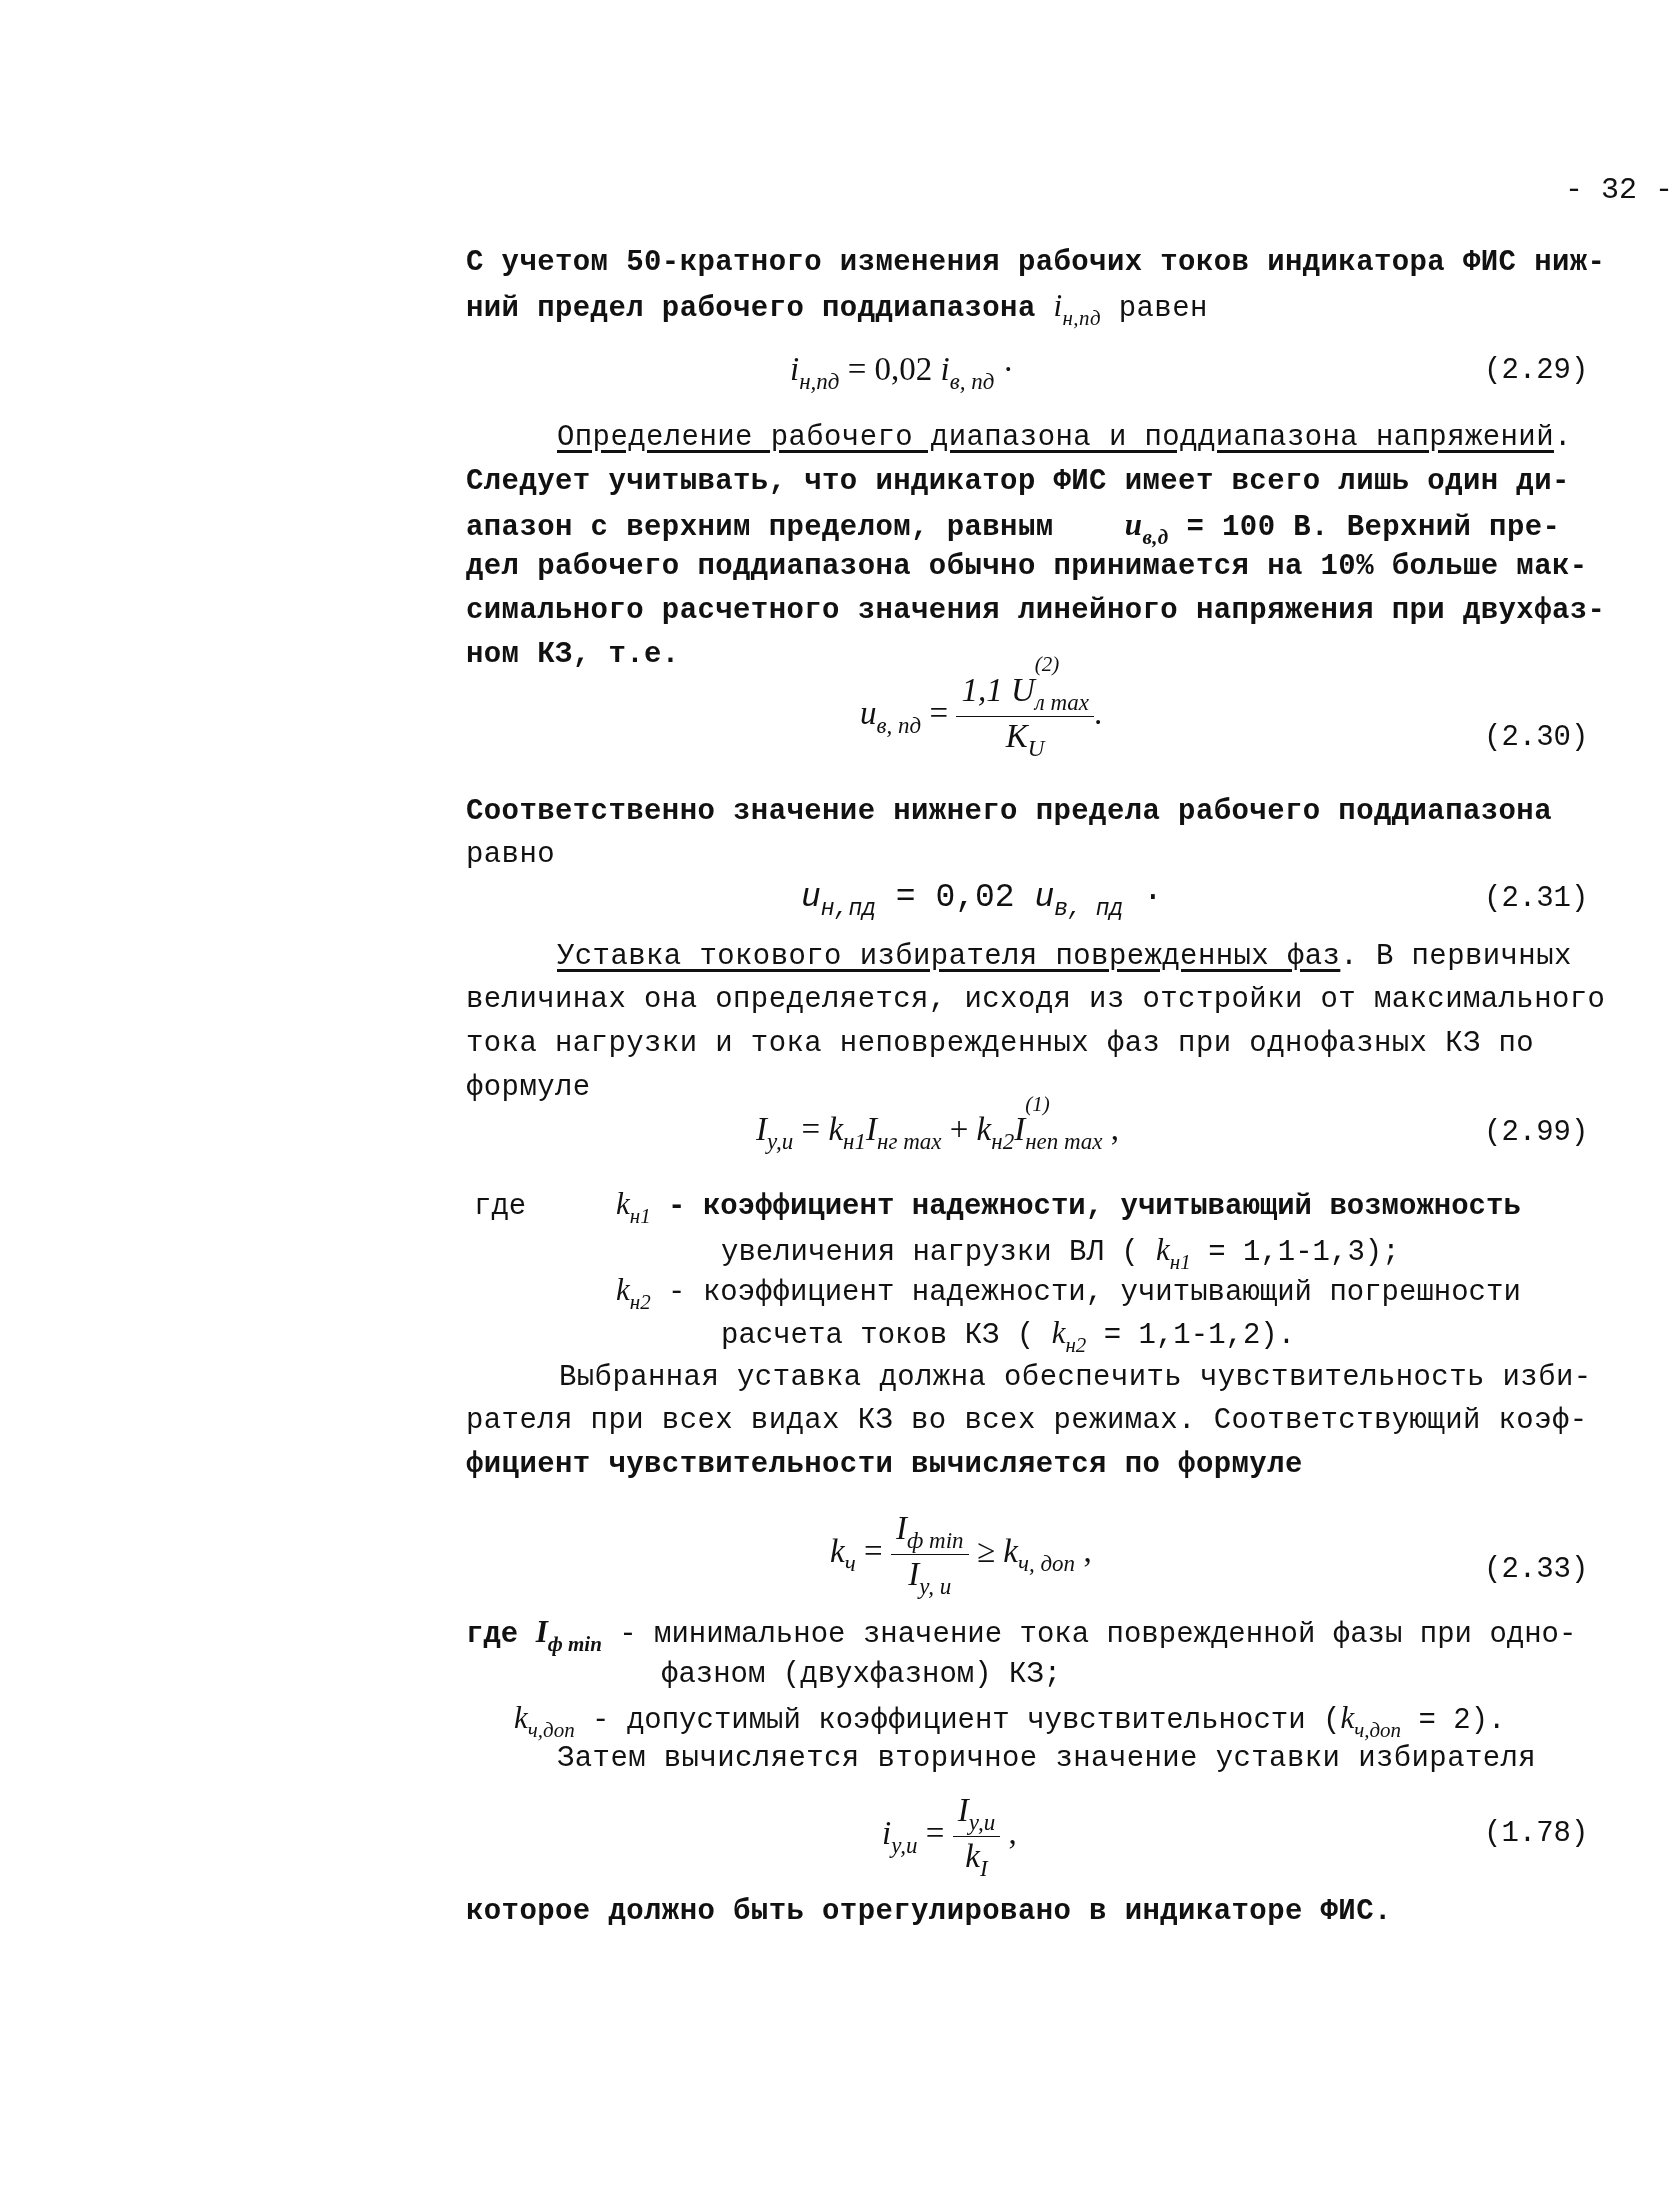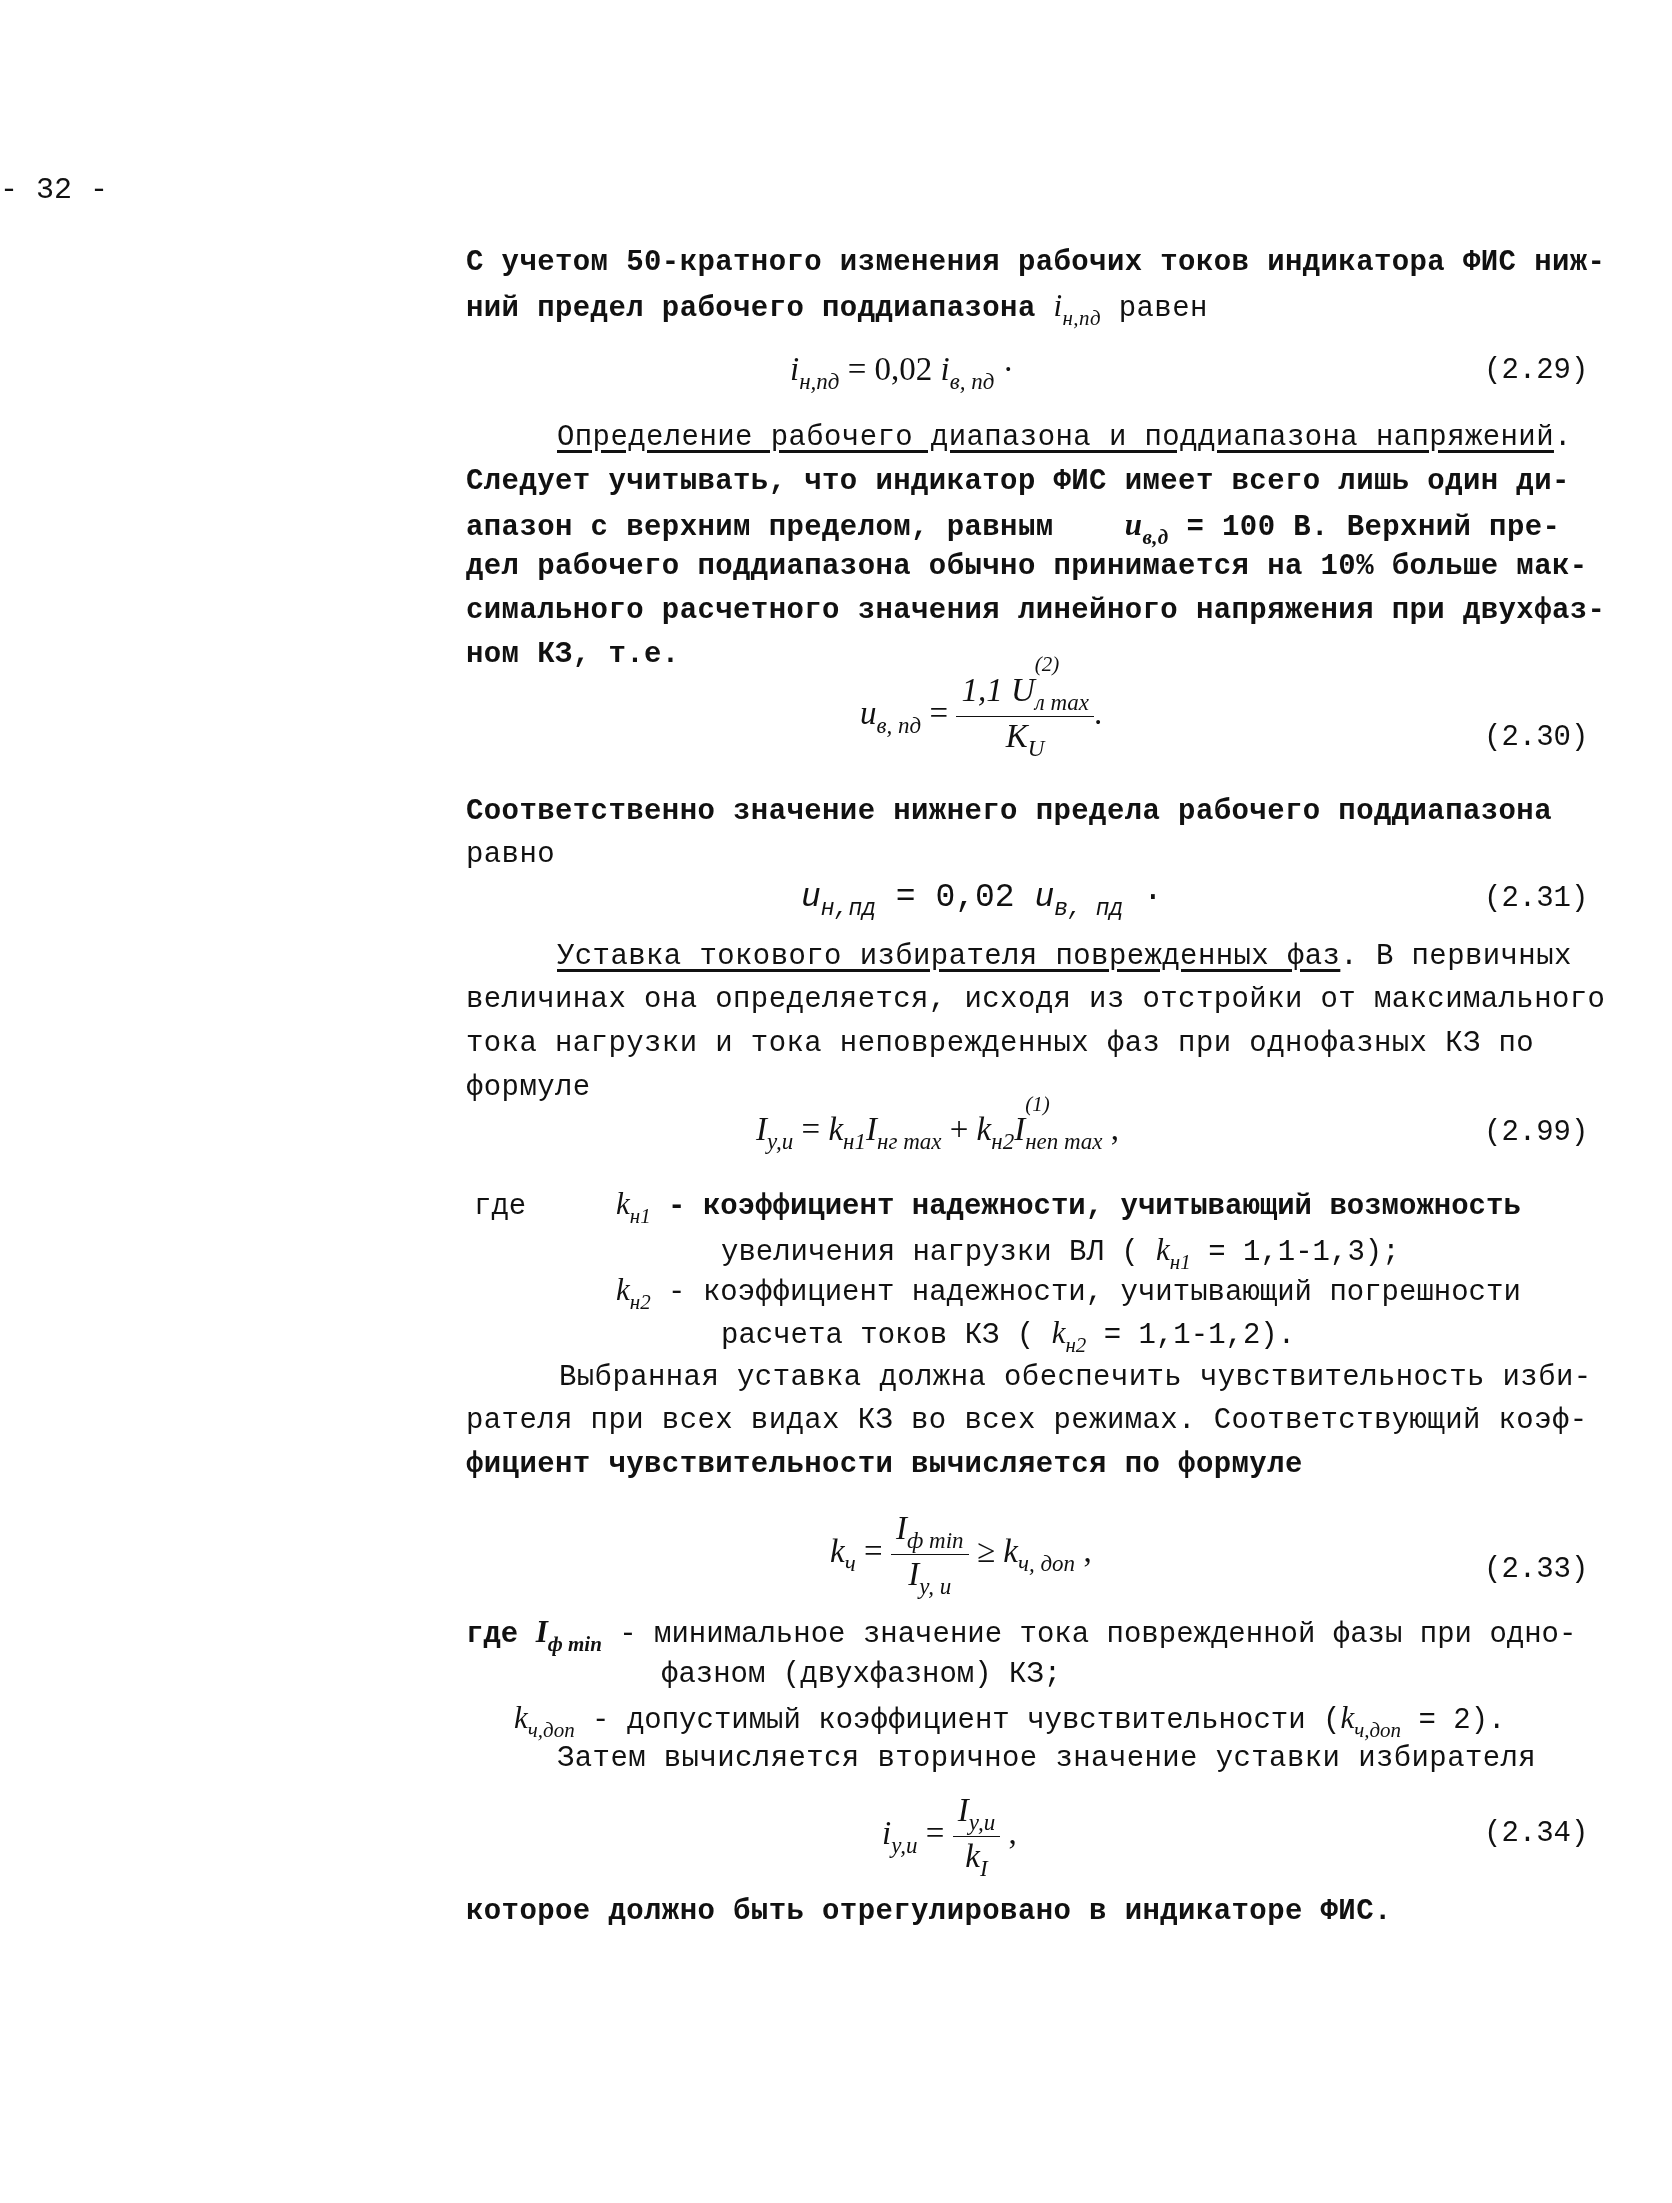--- a/index.html
+++ b/index.html
@@ -1,21 +1,21 @@
 <!DOCTYPE html>
 <html style="font-size:14px"><head>
 <meta charset="utf-8">
 <style>
   html, body { margin: 0; padding: 0; background: #ffffff; }
   body {
     width: 1673px; height: 2204px; position: relative; overflow: hidden;
     font-family: "Liberation Mono", "DejaVu Sans Mono", monospace;
     color: #111111;
   }
-  .page-num { position: absolute; top: 173px; left: 0; width: 100%; text-align: left; font-size: 30px; }
+  .page-num { position: absolute; top: 173px; left: 0; width: 100%; text-align: right; font-size: 30px; }
   .line { position: absolute; left: 466px; font-size: 29px; white-space: nowrap; letter-spacing: 0.4px; }
   .bold { font-weight: bold; }
   .u { text-decoration: underline; text-decoration-thickness: 2.6px; text-underline-offset: 5.2px; }
   .eqnum { position: absolute; left: 1476px; font-size: 29px; white-space: nowrap; margin-left: 8px; }
   .eq { position: absolute; font-family: "Liberation Serif", "DejaVu Serif", serif; font-style: italic; font-size: 33px; white-space: nowrap; }
   .eq sub { font-size: 23px; vertical-align: -8.7px; }
   .upright { font-style: normal; }
   .frac { display: inline-block; vertical-align: middle; text-align: center; }
   .frac .num { display: block; padding: 0 5.2px; border-bottom: 1.7px solid #111; line-height: 1.2; }
   .frac .den { display: block; line-height: 1.2; }
@@ -121,16 +121,16 @@
 
 <div class="line" style="top:1742px; left:557px;">Затем вычисляется вторичное значение уставки избирателя</div>
 
 <div class="eq" style="top:1791px; left:882px;">
   <span>i</span><sub>у,и</sub><span class="upright"> = </span>
   <span class="frac">
     <span class="num"><span>I</span><sub>у,и</sub></span>
     <span class="den"><span>k</span><sub>I</sub></span>
   </span><span class="upright"> ,</span>
 </div>
-<div class="eqnum" style="top:1817px;">(2.34)</div>
+<div class="eqnum" style="top:1817px;">(1.78)</div>
 
 <div class="line bold" style="top:1895px;">которое должно быть отрегулировано в индикаторе ФИС.</div>
 
 
 </body></html>

